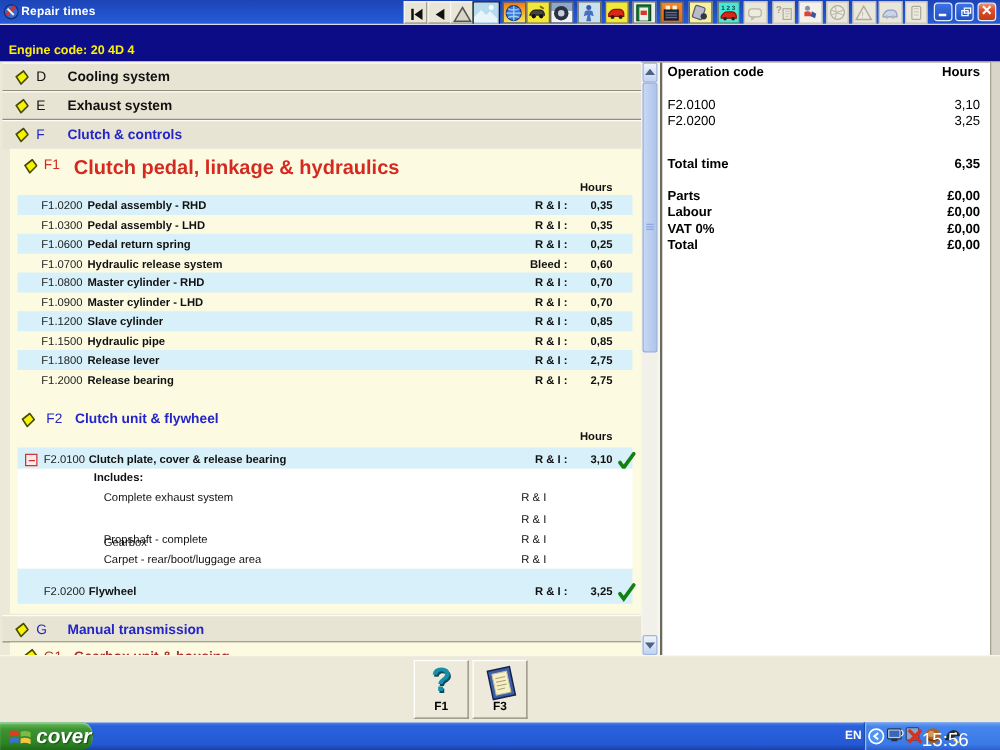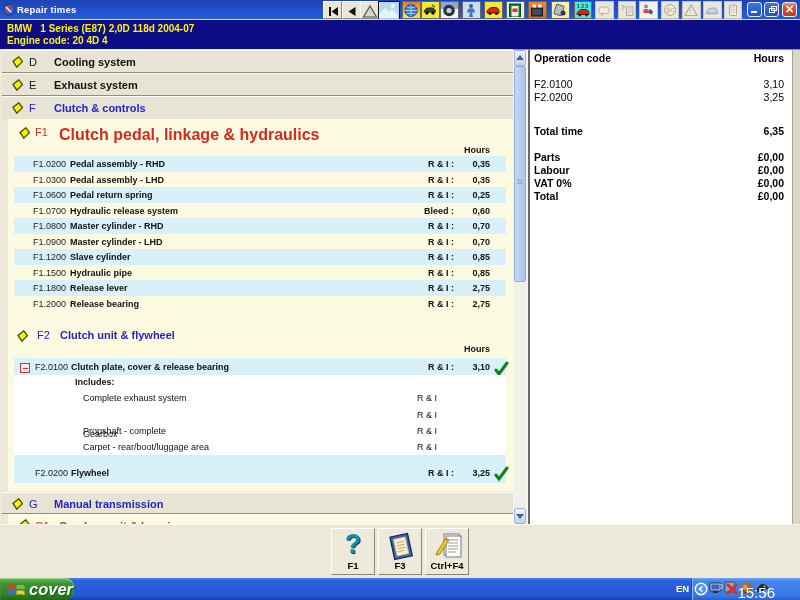--- a/index.html
+++ b/index.html
@@ -172,21 +172,20 @@
         <div style="position:absolute;left:3px;bottom:3px;width:6px;height:2px;background:#fff;"></div>
       </div>
     <div class="winbtn" style="left:764px;background:linear-gradient(180deg,#3D72E4,#2152C4);">
         <div style="position:absolute;left:4px;top:5px;width:6px;height:5px;border:1px solid #fff;"></div>
         <div style="position:absolute;left:6px;top:3px;width:6px;height:5px;border:1px solid #fff;"></div>
       </div>
     <div class="winbtn" style="left:782px;background:linear-gradient(180deg,#F09070,#D8502C 40%,#C23A18);font-weight:bold;font-size:11px;">✕</div>
   </div>
   <div id="tbline"></div>
   <div id="navybar">
-    <div style="top:2.5px;">BMW&nbsp;&nbsp;&nbsp;1 Series (E87) 2,0D 118d 2004-07</div>
     <div style="top:14.5px;">Engine code: 20 4D 4</div>
   </div>
 
   <div class="secrow" style="top:50px;">
       <svg class="dm" width="11" height="12" viewBox="0 0 11 12">
         <polygon points="6.8,0.8 10.4,5.6 4.8,11.2 1.0,5.4" fill="#F4F400" stroke="#4A4A08" stroke-width="1.3"></polygon>
       </svg>
       <span class="ltr">D</span>
       <span class="txt">Cooling system</span>
     </div>
@@ -372,30 +371,20 @@
     </div>
     <div class="bbtn" style="left:378px;text-align:center;">
       <svg style="position:absolute;left:9px;top:3px;" width="27" height="29" viewBox="0 0 27 29">
         <g transform="rotate(-12 13 14)">
           <rect x="4" y="3" width="18" height="23" fill="#3D5FA8" stroke="#16224E" stroke-width="1.2"></rect>
           <rect x="7" y="6" width="12" height="17" fill="#F6F0C4" stroke="#C8C09A" stroke-width="0.8"></rect>
           <path d="M9 10 H17 M9 13 H17 M9 16 H17 M9 19 H15" stroke="#A8A078" stroke-width="0.8"></path>
         </g>
       </svg>
       <div class="lbl">F3</div>
-    </div>
-    <div class="bbtn" style="left:425px;">
-      <svg style="position:absolute;left:9px;top:3px;" width="27" height="29" viewBox="0 0 27 29">
-        <rect x="9" y="2" width="15" height="21" fill="#FFFFFF" stroke="#777" stroke-width="1"></rect>
-        <rect x="11" y="4" width="15" height="21" fill="#FFFFFF" stroke="#777" stroke-width="1"></rect>
-        <path d="M13 8 H23 M13 11 H23 M13 14 H23 M13 17 H23 M13 20 H21" stroke="#999" stroke-width="1"></path>
-        <polygon points="2,20 11,6 14,8 5,22 1,23" fill="#E8C828" stroke="#907810" stroke-width="0.8"></polygon>
-        <polygon points="11,6 14,8 12.5,9.8 10,7.8" fill="#D08858"></polygon>
-      </svg>
-      <div class="lbl">Ctrl+F4</div>
     </div>
   </div>
 
   <div id="taskbar">
     <div id="entext">EN</div>
     <div id="tray">
       <svg style="position:absolute;left:2px;top:4px;" width="14" height="14">
           <circle cx="7" cy="7" r="5.8" fill="#4E94F2" stroke="#fff" stroke-width="1.4"></circle>
           <path d="M8.5 4.5 L5.5 7 L8.5 9.5" stroke="#fff" stroke-width="1.6" fill="none"></path>
         </svg>

